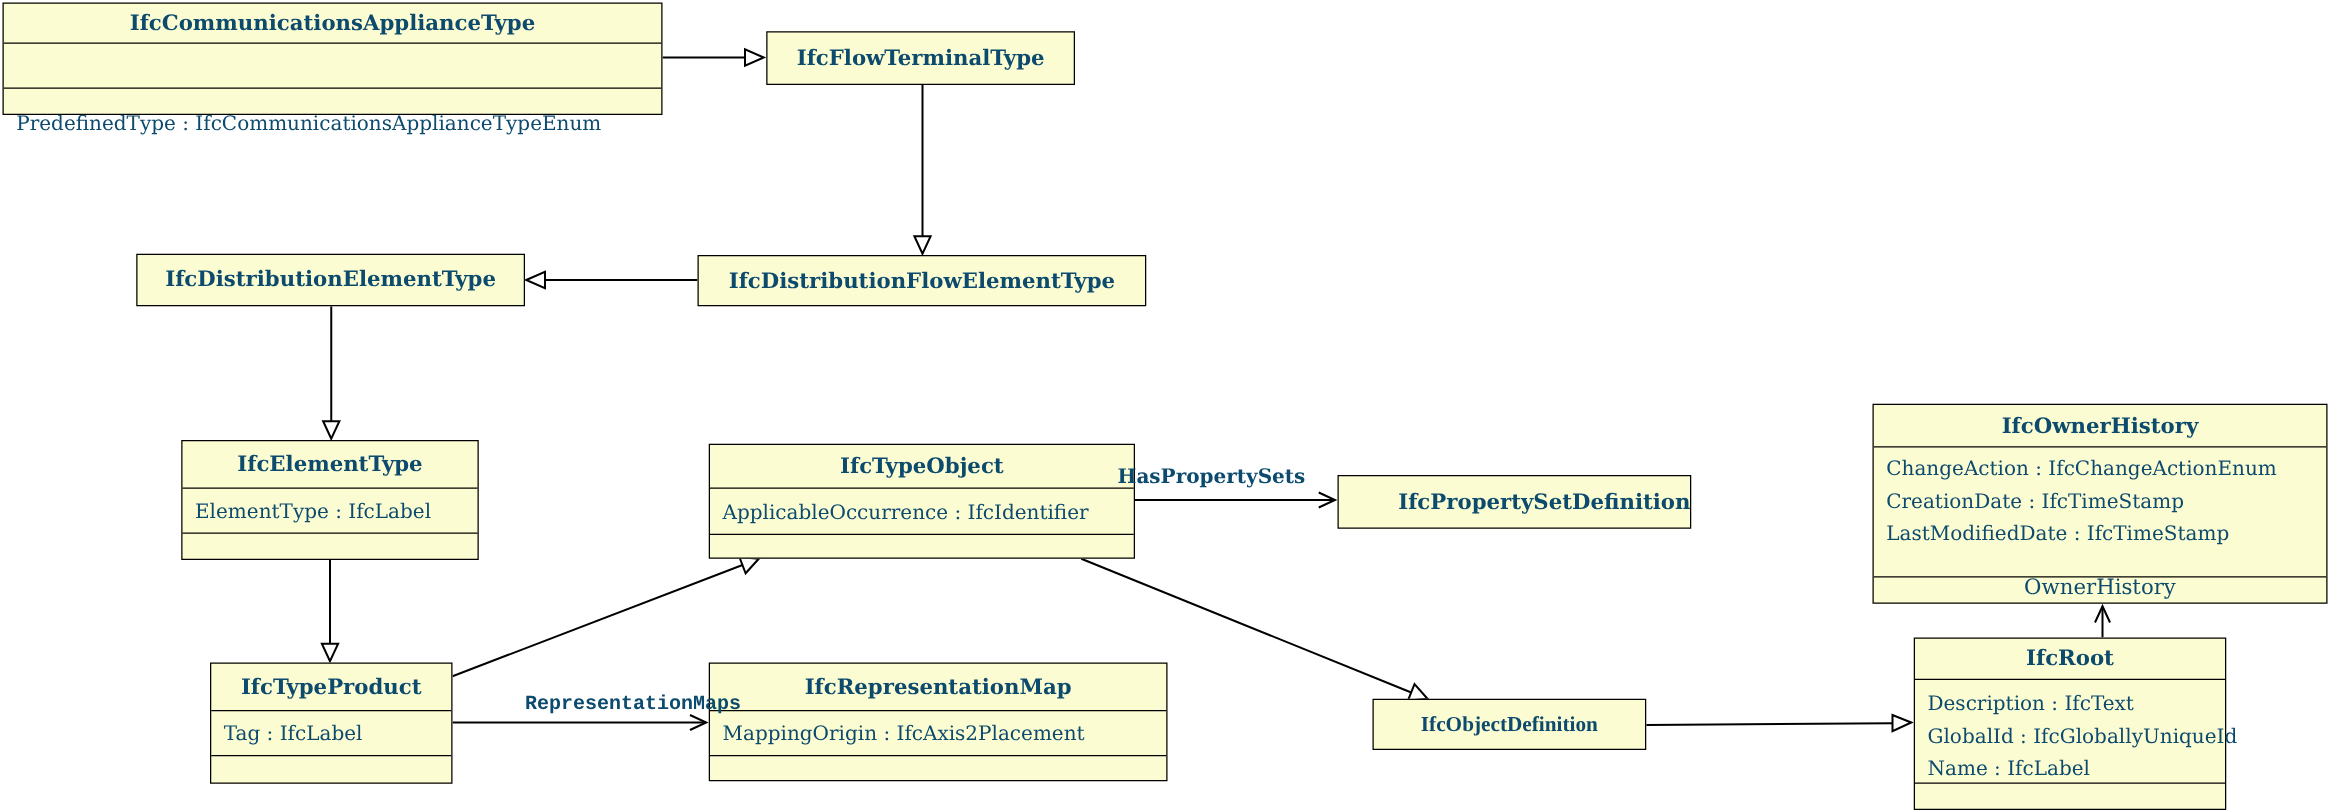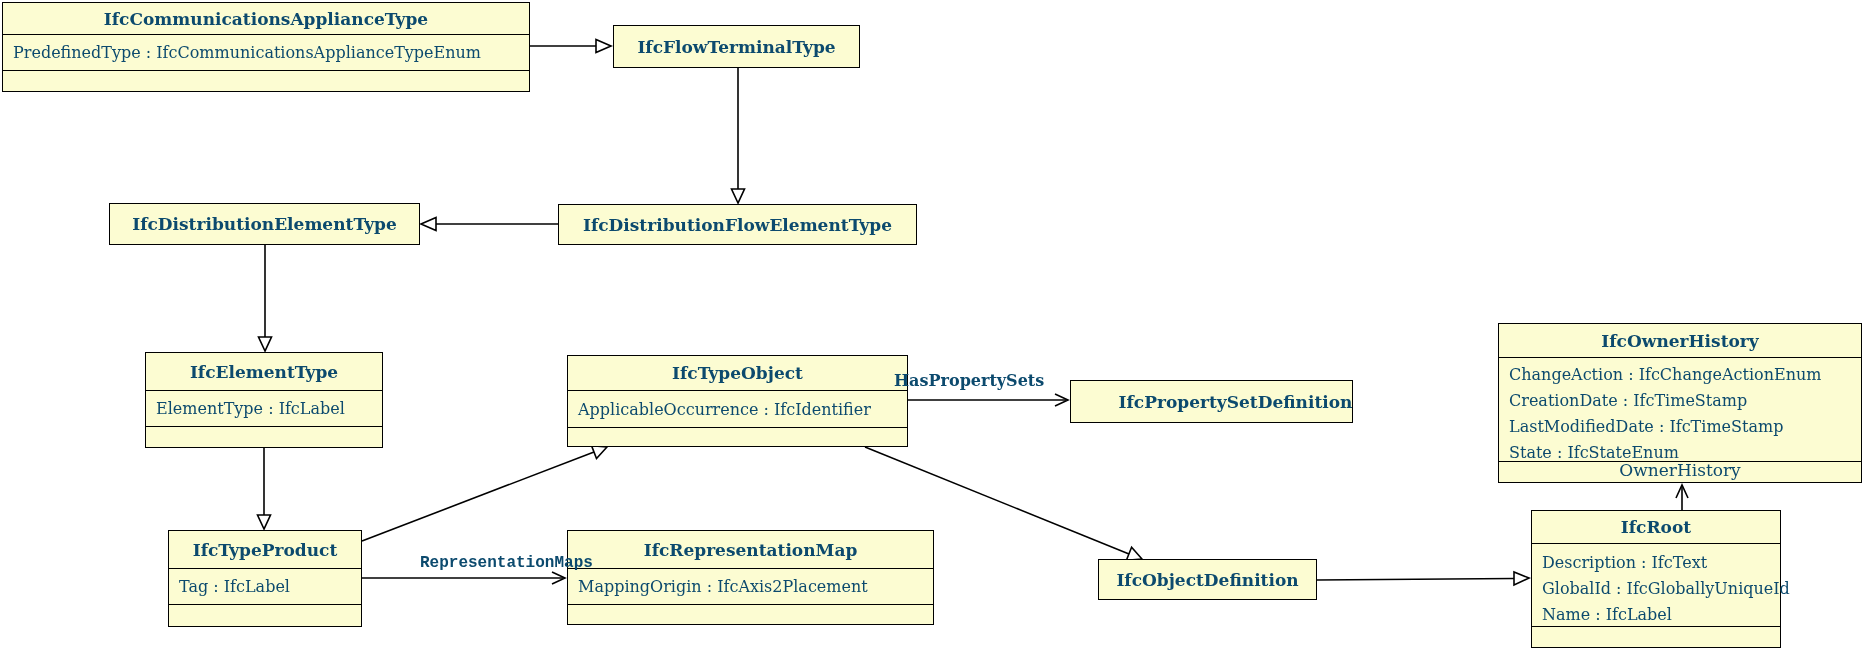--- a/index.html
+++ b/index.html
@@ -63,21 +63,21 @@
       <path d="M552 572 L565 578 L552 584"></path>
 
       <path d="M1682 510 L1682 487"></path>
       <path d="M1676 498 L1682 485 L1688 498"></path>
     </g>
   </svg>
 
   <div class="node" style="left:2px;top:2px;width:528px;height:90px;">
     <div class="title" style="height:31px;">IfcCommunicationsApplianceType</div>
     <div class="compartment attrs single" style="height:36px;">
-      <div style="line-height:28px;">PredefinedType : IfcCommunicationsApplianceTypeEnum</div>
+      <div style="line-height:28px;margin-top:46px;">PredefinedType : IfcCommunicationsApplianceTypeEnum</div>
     </div>
     <div class="compartment footer"></div>
   </div>
 
   <div class="node" style="left:613px;top:25px;width:247px;height:43px;">
     <div class="title" style="height:100%;">IfcFlowTerminalType</div>
   </div>
 
   <div class="node" style="left:109px;top:203px;width:311px;height:42px;">
     <div class="title" style="height:100%;">IfcDistributionElementType</div>
@@ -106,21 +106,20 @@
   <div class="node" style="left:1070px;top:380px;width:283px;height:43px;">
     <div class="title" style="height:100%;padding-left:48px;">IfcPropertySetDefinition</div>
   </div>
 
   <div class="node" style="left:1498px;top:323px;width:364px;height:160px;">
     <div class="title" style="height:33px;">IfcOwnerHistory</div>
     <div class="compartment attrs" style="height:104px;">
       <div>ChangeAction : IfcChangeActionEnum</div>
       <div>CreationDate : IfcTimeStamp</div>
       <div>LastModifiedDate : IfcTimeStamp</div>
-      <div>State : IfcStateEnum</div>
     </div>
     <div class="compartment footer"></div>
   </div>
 
   <div class="node" style="left:168px;top:530px;width:194px;height:97px;">
     <div class="title" style="height:37px;">IfcTypeProduct</div>
     <div class="compartment attrs single" style="height:36px;">
       <div style="line-height:28px;">Tag : IfcLabel</div>
     </div>
     <div class="compartment footer"></div>
@@ -128,21 +127,21 @@
 
   <div class="node" style="left:567px;top:530px;width:367px;height:95px;">
     <div class="title" style="height:37px;">IfcRepresentationMap</div>
     <div class="compartment attrs single" style="height:36px;">
       <div style="line-height:28px;">MappingOrigin : IfcAxis2Placement</div>
     </div>
     <div class="compartment footer"></div>
   </div>
 
   <div class="node" style="left:1098px;top:559px;width:219px;height:41px;">
-    <div class="title" style="height:100%;">IfcObjectDefinition</div>
+    <div class="title" style="height:100%;font-family:Liberation Serif, serif;">IfcObjectDefinition</div>
   </div>
 
   <div class="node" style="left:1531px;top:510px;width:250px;height:138px;">
     <div class="title" style="height:32px;">IfcRoot</div>
     <div class="compartment attrs" style="height:83px;padding-top:6px;">
       <div>Description : IfcText</div>
       <div>GlobalId : IfcGloballyUniqueId</div>
       <div>Name : IfcLabel</div>
     </div>
     <div class="compartment footer"></div>

